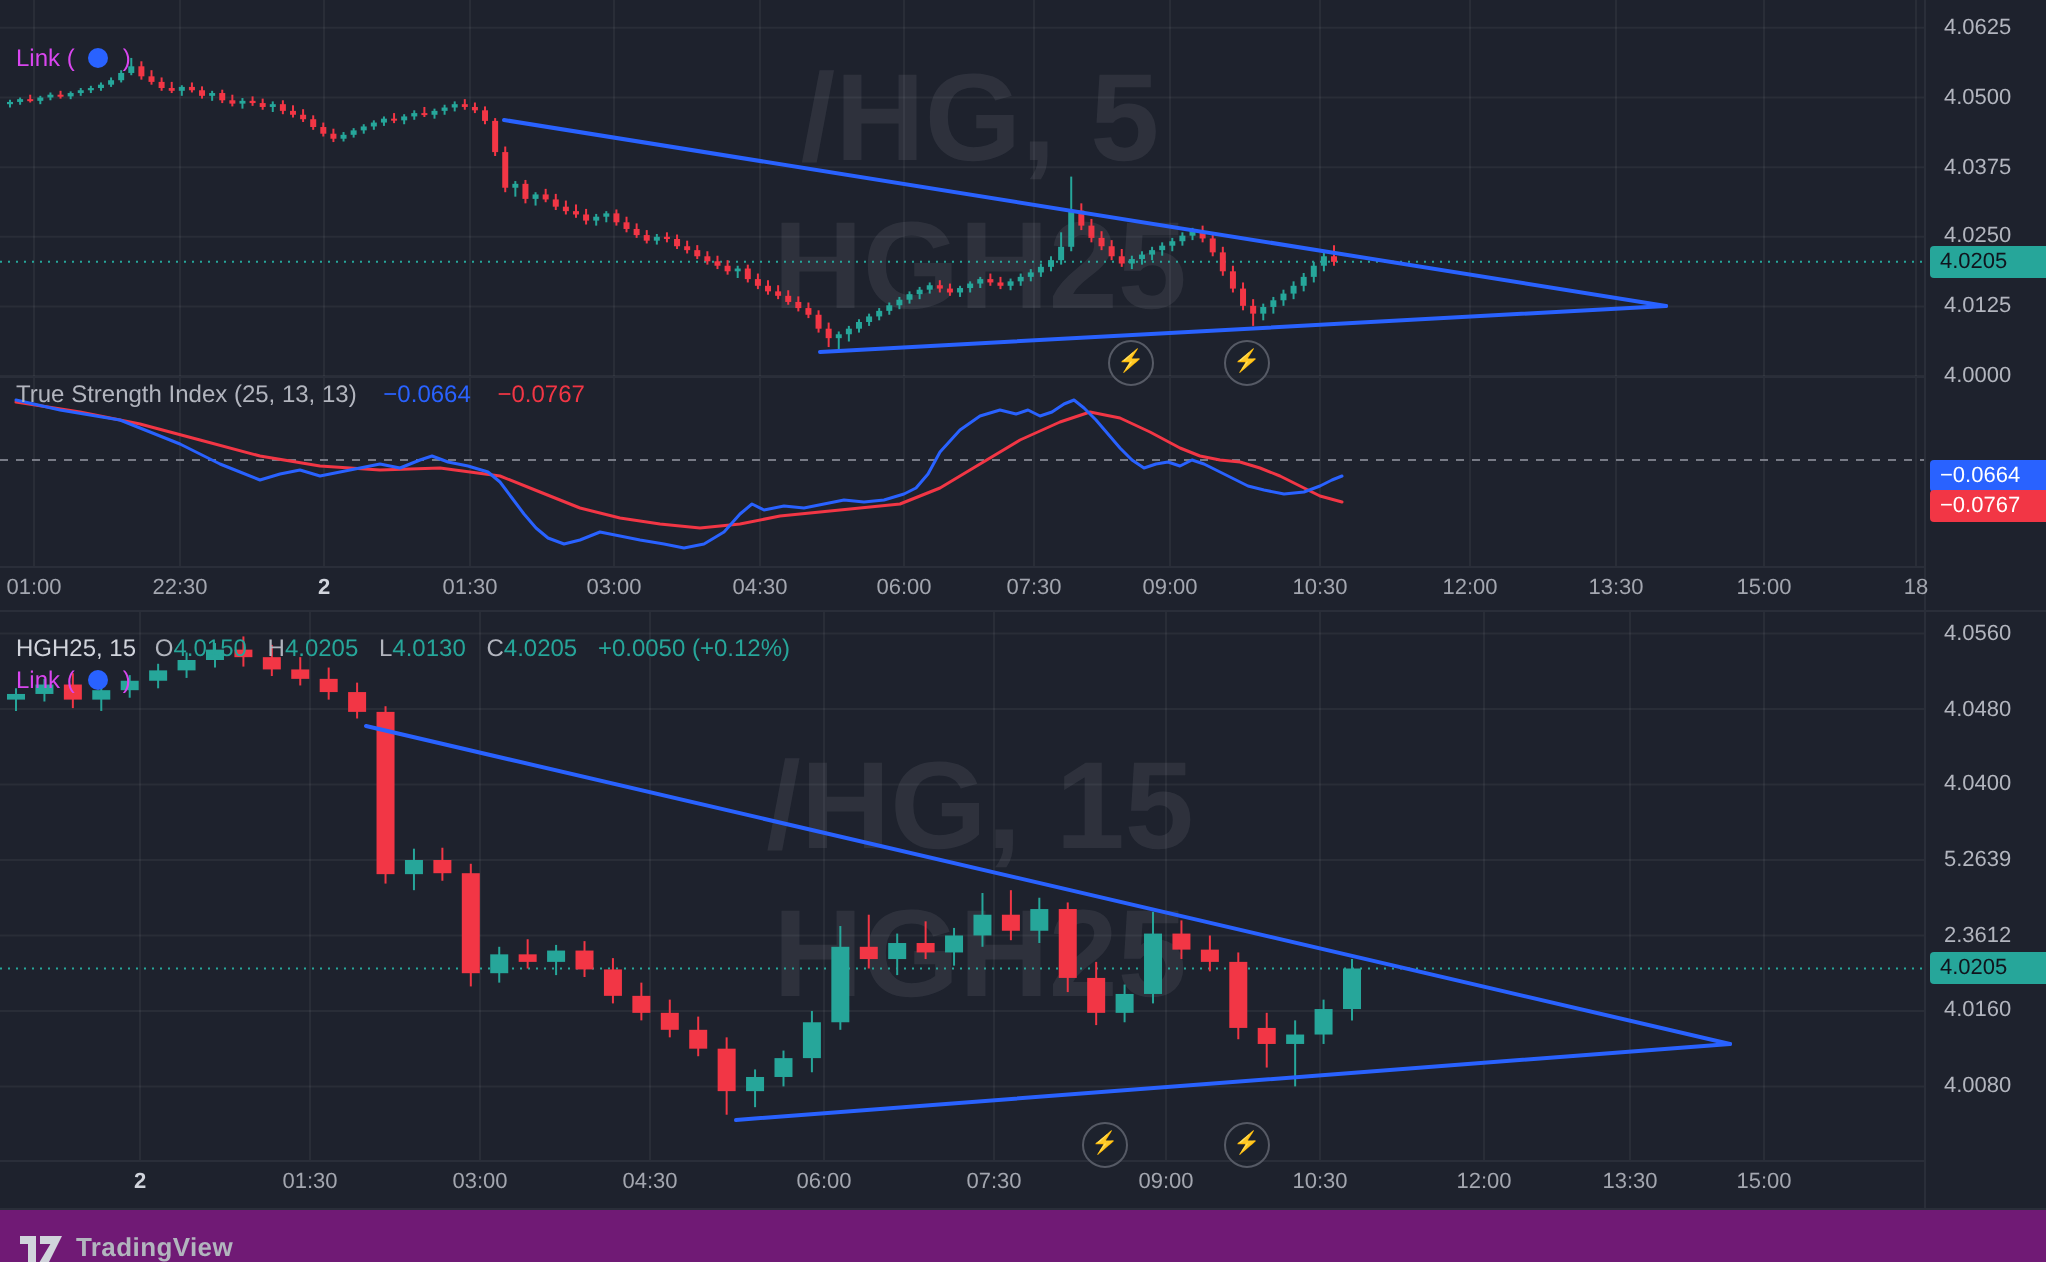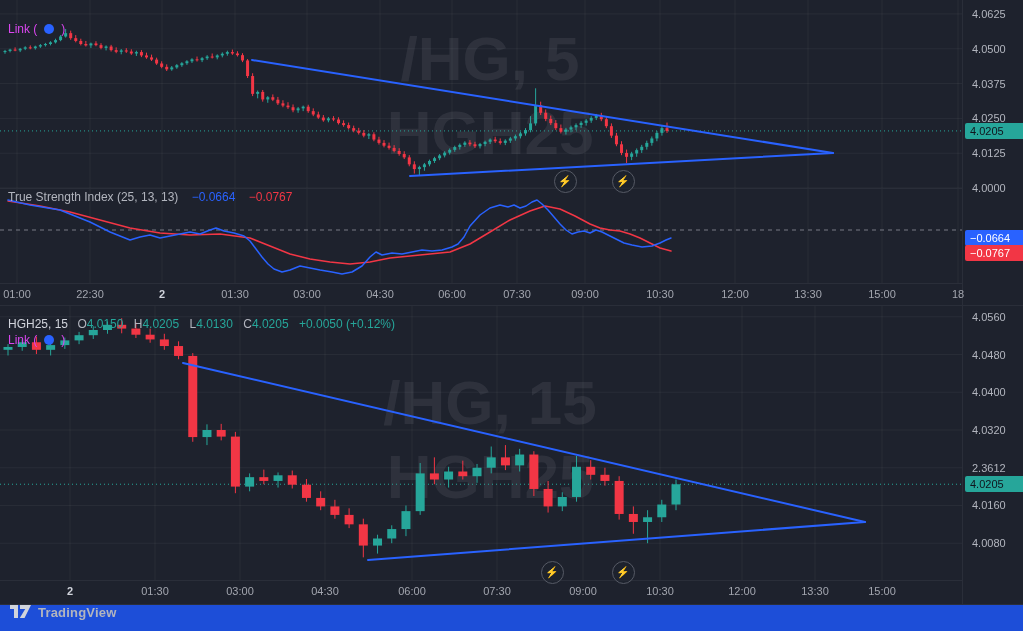--- a/index.html
+++ b/index.html
@@ -26,22 +26,22 @@
   .badge.green{background:#26a69a;color:#10141d;}
   .badge.blue{background:#2962ff;color:#fff;}
   .badge.red{background:#f23645;color:#fff;}
   .tband{position:absolute;left:0;width:962px;z-index:2;}
   .tlab{position:absolute;font-size:11px;color:#a3a6af;transform:translateX(-50%);top:4px;white-space:nowrap;}
   .tlab.bold{font-weight:bold;color:#d1d4dc;}
   .marker{position:absolute;width:21px;height:21px;border-radius:50%;border:1px solid #565a65;
           display:flex;align-items:center;justify-content:center;z-index:4;background:rgba(30,34,45,.55);
           color:#f0b90b;font-size:11px;line-height:1;cursor:pointer;}
   .sep{position:absolute;left:0;width:1023px;height:1px;background:#2a2e39;z-index:2;}
-  .footer{position:absolute;left:0;top:604px;width:1023px;height:27px;background:#1d4ed8;z-index:6;
-          display:flex;align-items:flex-start;padding-left:10px;box-sizing:border-box;border-top:1px solid #2a2e39;}
+  .footer{position:absolute;left:0;top:604px;width:1023px;height:27px;background:#701a75;z-index:6;
+          display:flex;align-items:flex-end;padding-left:10px;box-sizing:border-box;border-top:1px solid #2a2e39;}
   .footer .brand{color:#b2b5be;font-size:13px;font-weight:bold;margin-left:7px;letter-spacing:.2px;}
 </style>
 </head>
 <body>
 
 <div class="app">
 
   <svg id="plot" width="1023" height="631">
       <clipPath id="plotclip">
         <rect x="0" y="0" width="962" height="631"></rect>
@@ -494,21 +494,21 @@
       <div class="ylab" style="top:118.38440111420613px;">4.0250</div>
       <div class="ylab" style="top:153.2033426183844px;">4.0125</div>
       <div class="ylab" style="top:188.0222841225627px;">4.0000</div>
       <div class="badge green" style="top:130.9192200557103px;">4.0205</div>
       <div class="ylab" style="top:239px;text-decoration:underline;">0.0000</div>
       <div class="badge blue" style="top:238px;">−0.0664</div>
       <div class="badge red" style="top:253px;">−0.0767</div>
       <div class="ylab" style="top:316.79245283018867px;">4.0560</div>
       <div class="ylab" style="top:354.52830188679246px;">4.0480</div>
       <div class="ylab" style="top:392.2641509433962px;">4.0400</div>
-      <div class="ylab" style="top:430px;">4.0320</div>
+      <div class="ylab" style="top:430px;">5.2639</div>
       <div class="ylab" style="top:467.7358490566038px;">2.3612</div>
       <div class="ylab" style="top:505.47169811320754px;">4.0160</div>
       <div class="ylab" style="top:543.2075471698113px;">4.0080</div>
       <div class="badge green" style="top:484.2452830188679px;">4.0205</div>
     </div>
 
   <div class="tband" id="tband-top" style="top:283px;height:22px;border-top:1px solid #2a2e39;background:#1e222d;">
       <div class="tlab" style="left:17px;">01:00</div>
       <div class="tlab" style="left:90px;">22:30</div>
       <div class="tlab bold" style="left:162px;">2</div>

